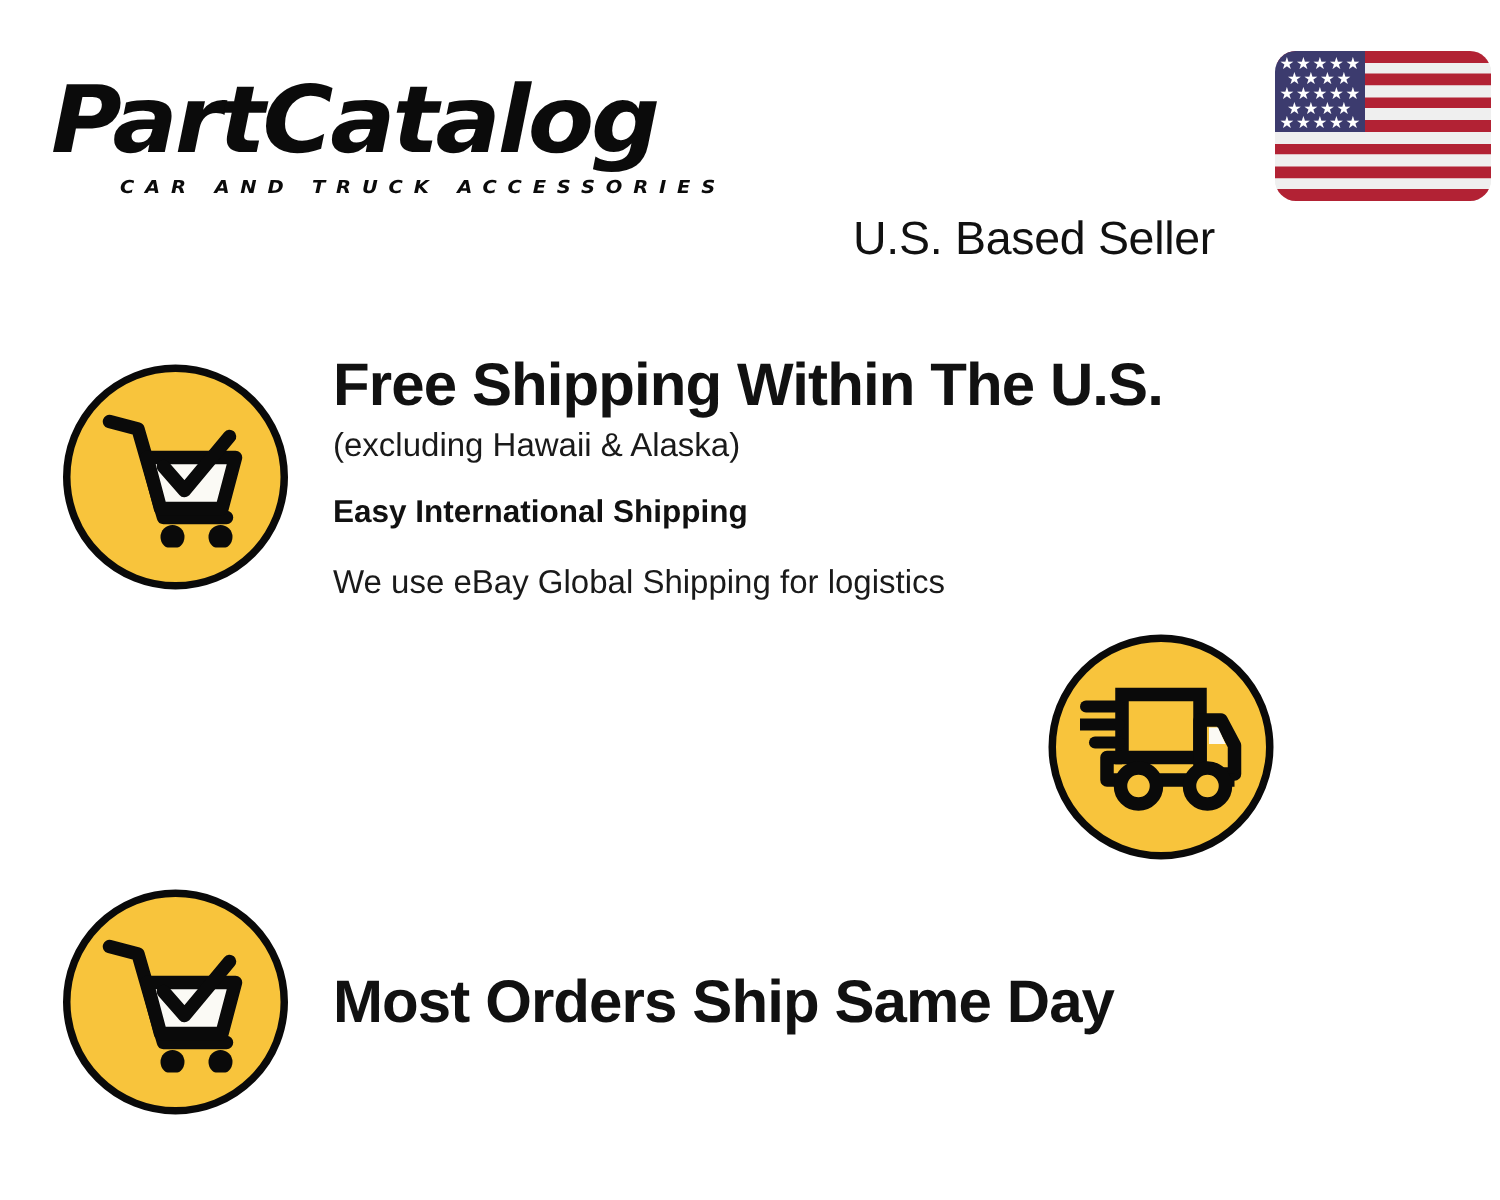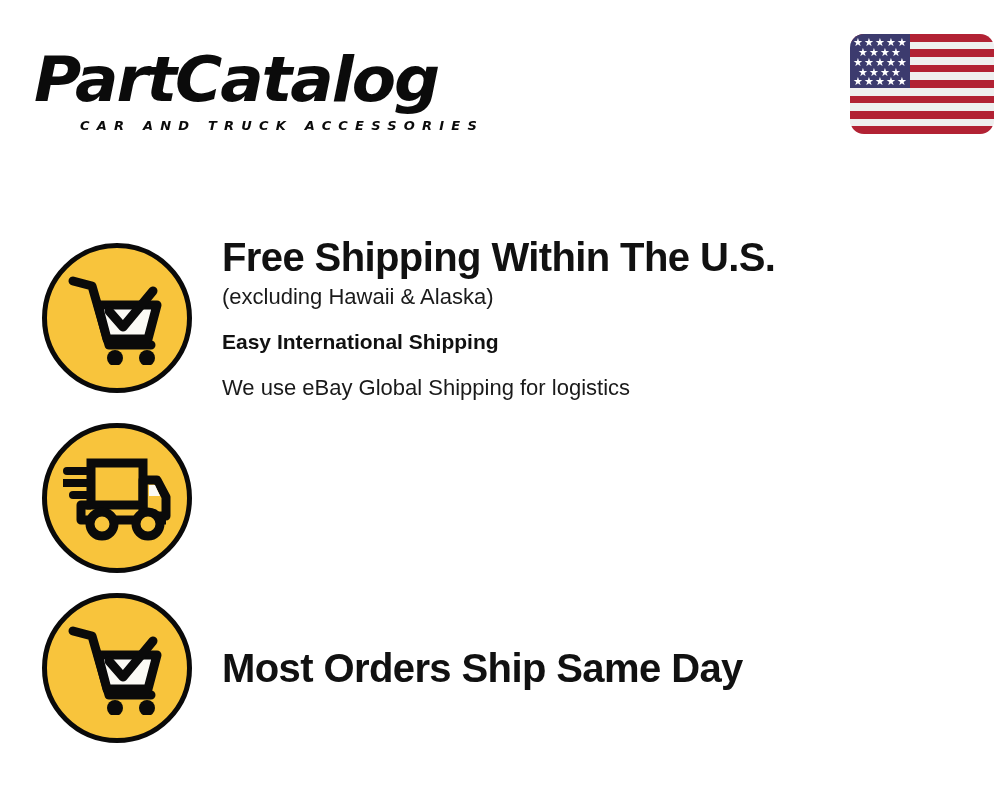--- a/index.html
+++ b/index.html
@@ -114,20 +114,21 @@
     left: 0;
     top: 170px;
     width: 1000px;
   }
   .feature-row {
     position: absolute;
     left: 0;
     width: 849px;
     display: flex;
     align-items: center;
+    justify-content: flex-end;
   }
   .feature-row.row-0 { top: 68px;  height: 160px; }
   .feature-row.row-1 { top: 248px; height: 160px; }
   .feature-row.row-2 { top: 418px; height: 160px; }
 
   .icon-circle {
     flex: 0 0 auto;
     margin-left: 42px;
     width: 150px;
     height: 150px;
@@ -225,20 +226,21 @@
         <span class="star" style="left:41px;top:33px;">★</span>
         <span class="star" style="left:3px;top:42px;">★</span>
         <span class="star" style="left:14px;top:42px;">★</span>
         <span class="star" style="left:25px;top:42px;">★</span>
         <span class="star" style="left:36px;top:42px;">★</span>
         <span class="star" style="left:47px;top:42px;">★</span>
       </div>
     </div>
   </div>
 
+  <div class="seller-label">U.S. Based Seller</div>
 </div>
 
 <div class="features">
 
   <div class="feature-row row-0">
     <div class="icon-circle">
       <svg width="104" height="94" viewBox="0 0 104 94" aria-hidden="true">
         <path d="M8 10 L27 15 L44 74 L86 74" fill="none" stroke="#0a0a0a" stroke-width="9" stroke-linecap="round" stroke-linejoin="round"></path>
         <path d="M33 34 L92 34 L83 68 L42 68 Z" fill="#FBFAF5" stroke="#0a0a0a" stroke-width="9" stroke-linejoin="round"></path>
         <path d="M44 40 L58 56 L88 20" fill="none" stroke="#0a0a0a" stroke-width="9" stroke-linecap="round" stroke-linejoin="round"></path>

